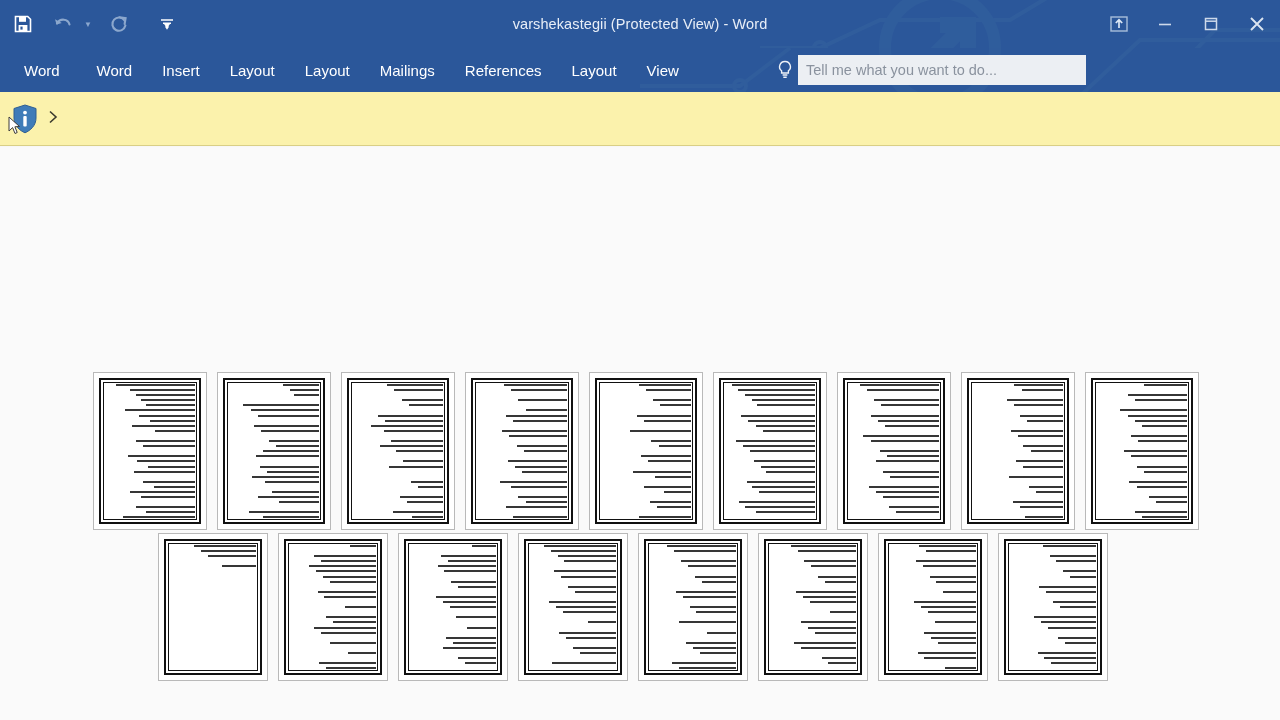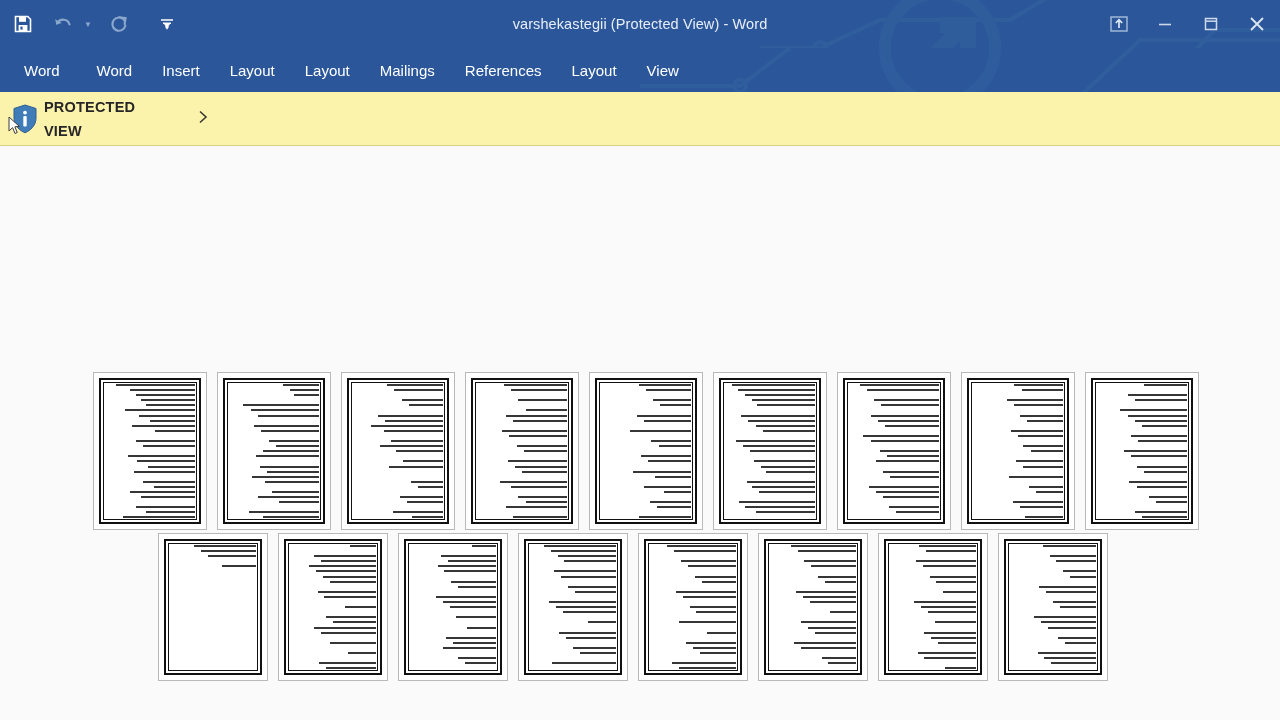--- a/index.html
+++ b/index.html
@@ -269,34 +269,39 @@
       <div class="tab">Word</div>
       <div class="tab">Insert</div>
       <div class="tab">Layout</div>
       <div class="tab">Layout</div>
       <div class="tab">Mailings</div>
       <div class="tab">References</div>
       <div class="tab">Layout</div>
       <div class="tab">View</div>
     </div>
 
+    <div class="tellme-wrap">
+      <div class="bulb">
+        <svg width="16" height="20" viewBox="0 0 16 20">
+            <path d="M8 1.5 A5.2 5.2 0 0 0 4.6 10.8 V13 h6.8 v-2.2 A5.2 5.2 0 0 0 8 1.5Z" fill="none" stroke="#eef2f8" stroke-width="1.4"></path>
+            <path d="M5.6 15h4.8 M6.3 17.2h3.4" stroke="#eef2f8" stroke-width="1.4"></path>
+          </svg>
+      </div>
+      <input class="tellme" type="text" value="" placeholder="Tell me what you want to do..." style="">
+    </div>
 
   </div>
 
   <div class="pvbar">
     <div class="pv-shield">
       <svg width="26" height="30" viewBox="0 0 26 30">
           <path d="M13 1 L24 4.5 V14 C24 21.5 18.5 26.5 13 28.8 C7.5 26.5 2 21.5 2 14 V4.5 Z" fill="#3f7cb8" stroke="#2f5f92" stroke-width="1"></path>
           <circle cx="13" cy="8.6" r="1.9" fill="#ffffff"></circle>
           <rect x="11.3" y="12" width="3.4" height="10.5" rx="1" fill="#ffffff"></rect>
         </svg>
-    </div>
-    <div class="pv-label">
-      <div>PROTECTED</div>
-      <div>VIEW</div>
     </div>
     <div class="pv-close">
       <svg width="10" height="14" viewBox="0 0 10 14">
           <path d="M2 1.5 L8 7 L2 12.5" fill="none" stroke="#3a3a2e" stroke-width="1.6"></path>
         </svg>
     </div>
   </div>
 
   <div class="hruler">
     <div class="tabsel">

